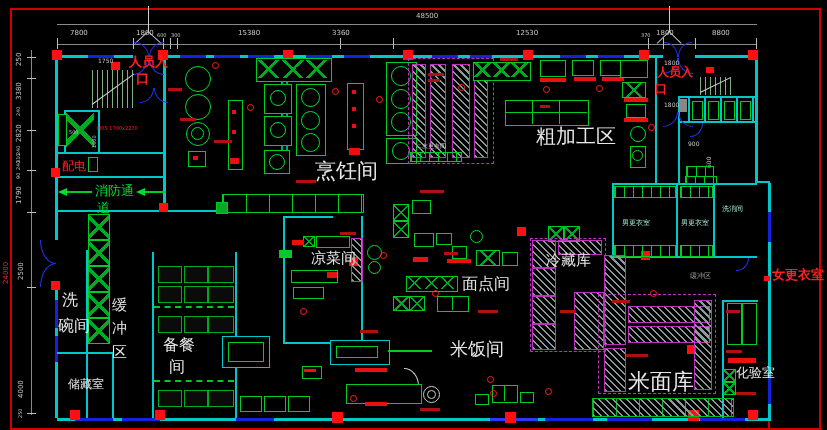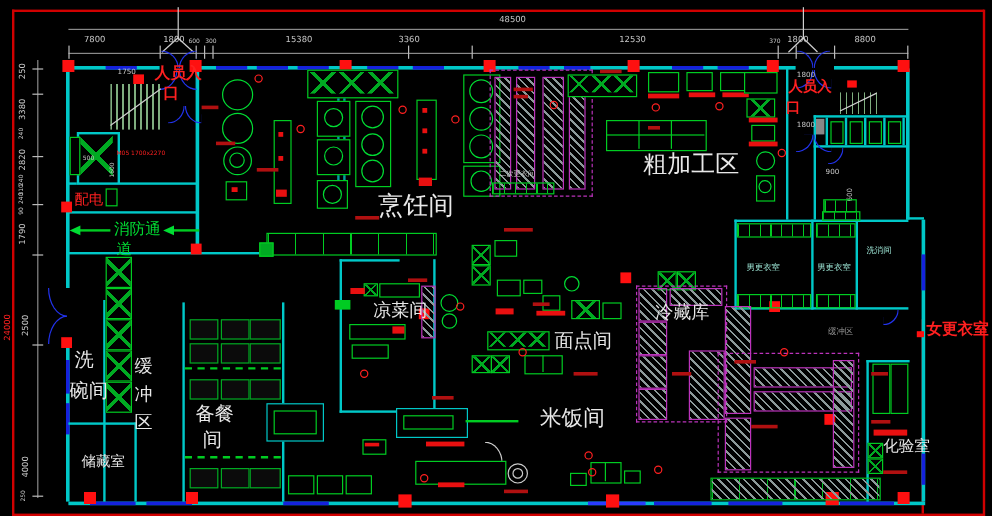--- a/index.html
+++ b/index.html
@@ -380,20 +380,21 @@
   <div class="a rack" style="left:532px;top:324px;width:22px;height:24px;"></div>
   <div class="a rack" style="left:558px;top:240px;width:42px;height:13px;"></div>
   <div class="a rack" style="left:574px;top:292px;width:28px;height:56px;"></div>
   <div class="a wl" style="left:546px;top:253px;font-size:15px;">冷藏库</div>
   <div class="a rack" style="left:604px;top:255px;width:20px;height:88px;"></div>
   <div class="a" style="left:598px;top:294px;width:116px;height:98px;border:1px dashed #bb33bb;"></div>
   <div class="a rack" style="left:628px;top:306px;width:80px;height:15px;"></div>
   <div class="a rack" style="left:628px;top:326px;width:80px;height:15px;"></div>
   <div class="a rack" style="left:604px;top:348px;width:20px;height:42px;"></div>
   <div class="a rack" style="left:694px;top:300px;width:16px;height:88px;"></div>
+  <div class="a wl" style="left:628px;top:370px;font-size:22px;">米面库</div>
   <div class="a rackg" style="left:592px;top:398px;width:140px;height:17px;"></div>
   <div class="a rt" style="left:612px;top:300px;width:18px;"></div>
   <div class="a rt" style="left:626px;top:354px;width:22px;"></div>
 
   <div class="a wl" style="left:450px;top:340px;font-size:18px;">米饭间</div>
   <div class="a cy" style="left:330px;top:340px;width:58px;height:23px;"></div>
   <div class="a g" style="left:336px;top:346px;width:40px;height:10px;"></div>
   <div class="a gf" style="left:388px;top:350px;width:44px;height:2px;"></div>
   <div class="a g" style="left:346px;top:384px;width:74px;height:18px;"></div>
   <div class="a ringw" style="left:423px;top:386px;width:15px;height:15px;"></div>

